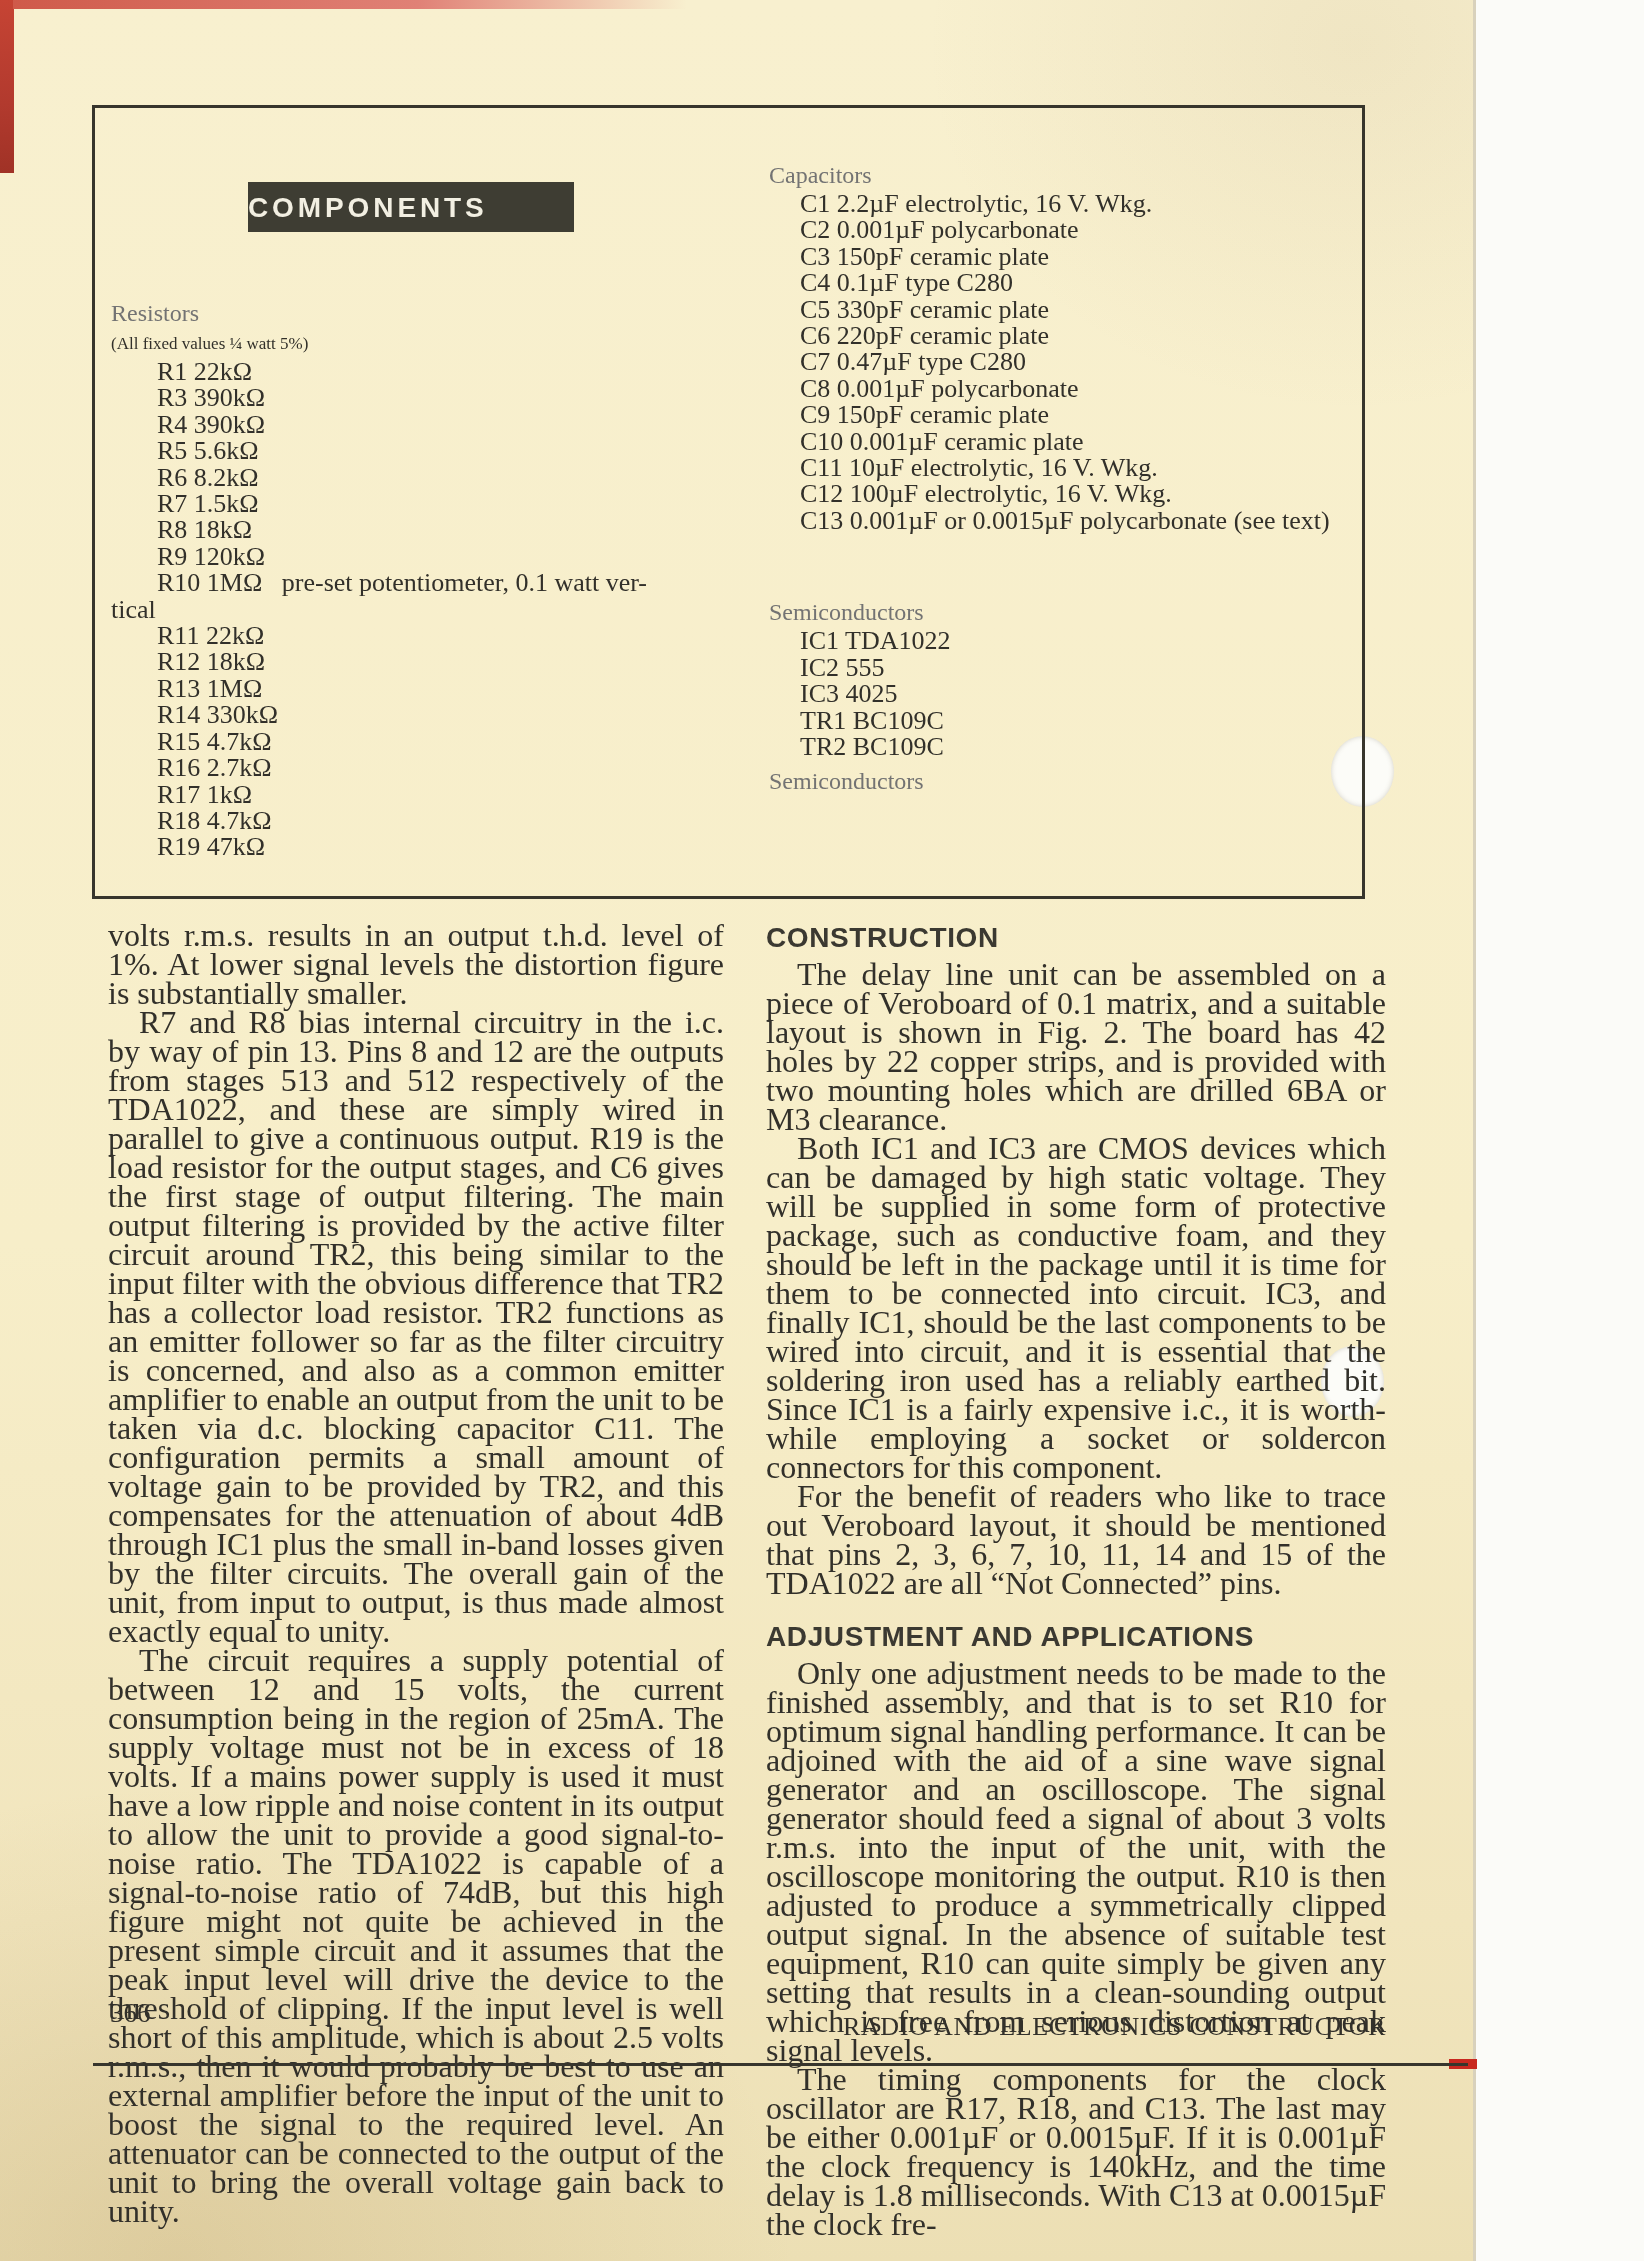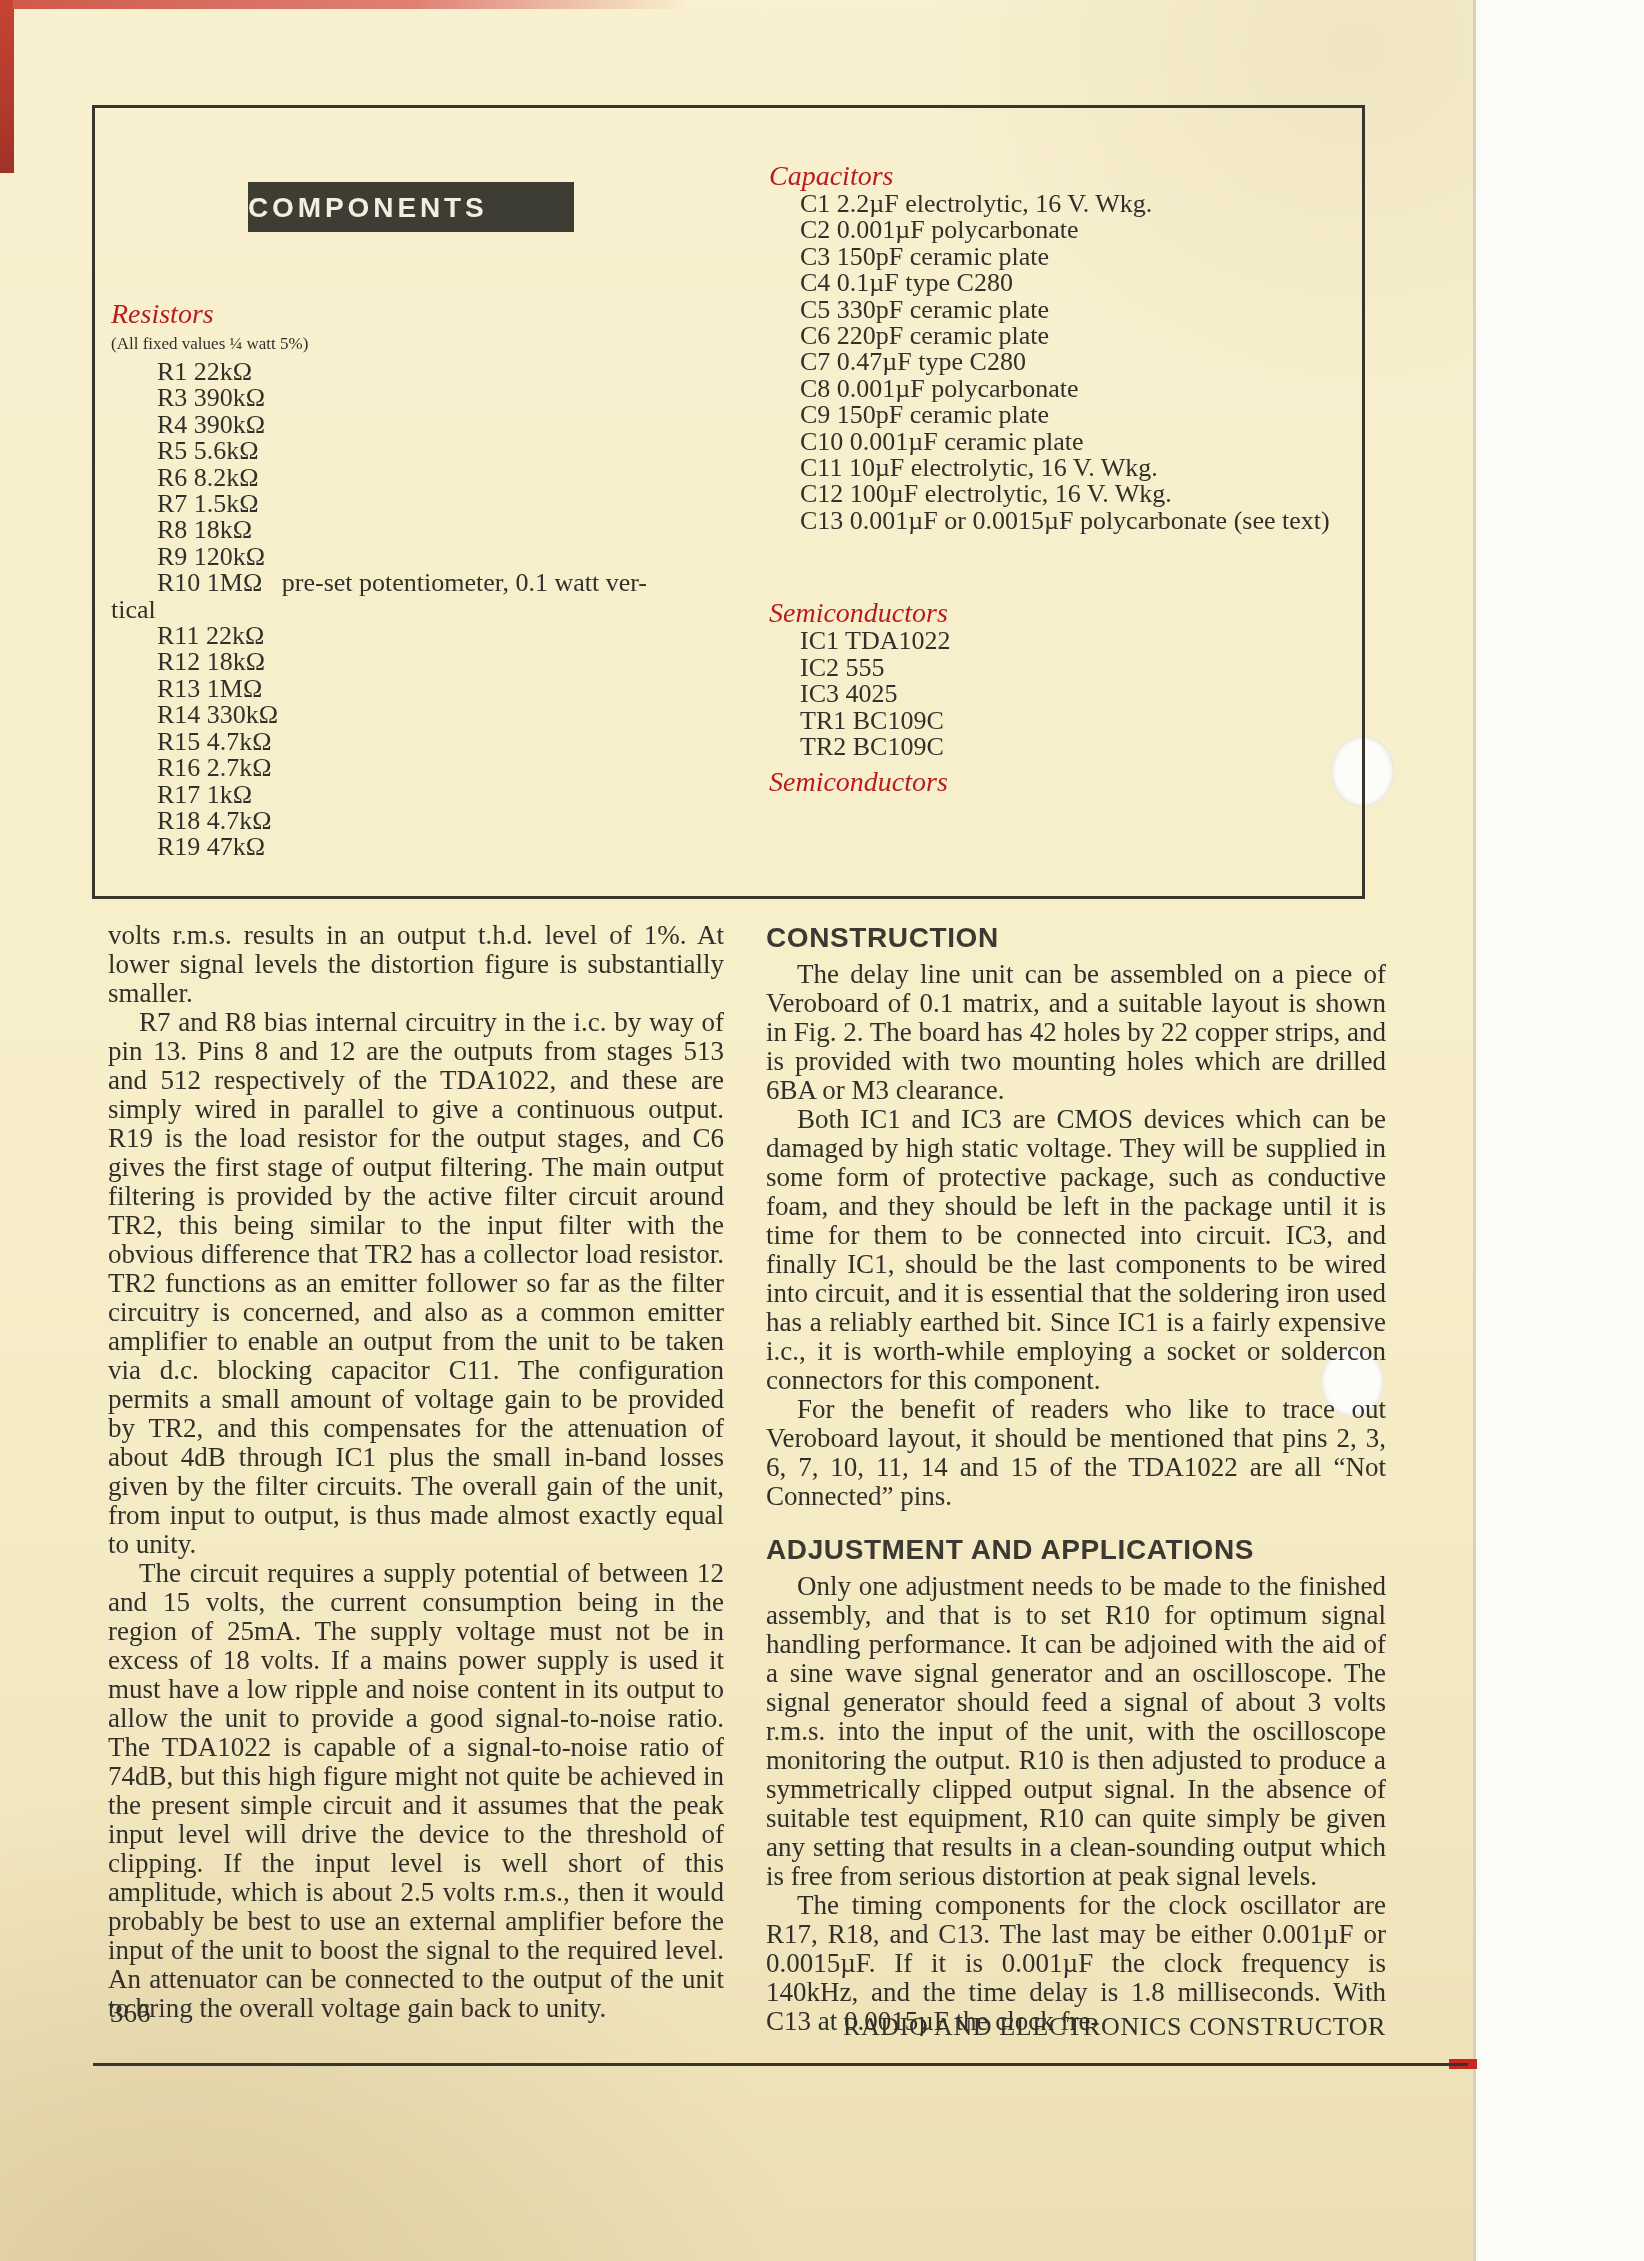--- a/index.html
+++ b/index.html
@@ -32,38 +32,38 @@
   .components-box{
     left:92px;top:105px;width:1267px;height:788px;
     border:3.2px solid #37352c;
   }
   .comp-label{
     left:153px;top:74px;width:326px;height:50px;background:#3e3d33;
     color:#f2efe2;font-family:"Liberation Sans",sans-serif;font-weight:bold;
     font-size:28px;line-height:52px;text-align:left;letter-spacing:3.9px;
   }
   .list-heading{
-    font-style:italic;font-size:28px;line-height:31px;color:#b91c1c;
+    font-size:24px;line-height:31px;color:#737373;
     font-family:"Liberation Serif",serif;
   }
   .list-note{font-size:17px;line-height:30px;color:#32302a;white-space:pre;font-family:Liberation Serif, serif;}
   .list-line{font-size:26px;line-height:26.4px;color:#32302a;white-space:pre;}
   .resistors-block{left:16px;top:190px;width:683px;}
   .resistors-block .list-line{padding-left:46px;}
   .resistors-block .noindent{padding-left:0;}
   .right-lists{left:674px;top:52px;width:642px;}
   .right-lists .list-line{padding-left:31px;}
   .gap-semi{margin-top:63px;}
   .gap-misc{margin-top:5.2px;}
   
   .body-col{color:#32302a;}
   .col-left{left:108px;top:921px;width:616px;}
   .col-right{left:766px;top:921px;width:620px;}
   .para{
-    font-size:27px;line-height:29px;text-align:justify;margin:0;
+    font-size:32px;line-height:29px;text-align:justify;margin:0;
     text-indent:31px;
   }
   .col-left .para:first-child{text-indent:0;}
   .section-heading{
     font-family:"Liberation Sans",sans-serif;font-weight:bold;
     font-size:28px;line-height:34px;color:#3b3931;letter-spacing:0.6px;
     margin:0 0 5.2px 0;
   }
   .section2{margin-top:22px;}
   

